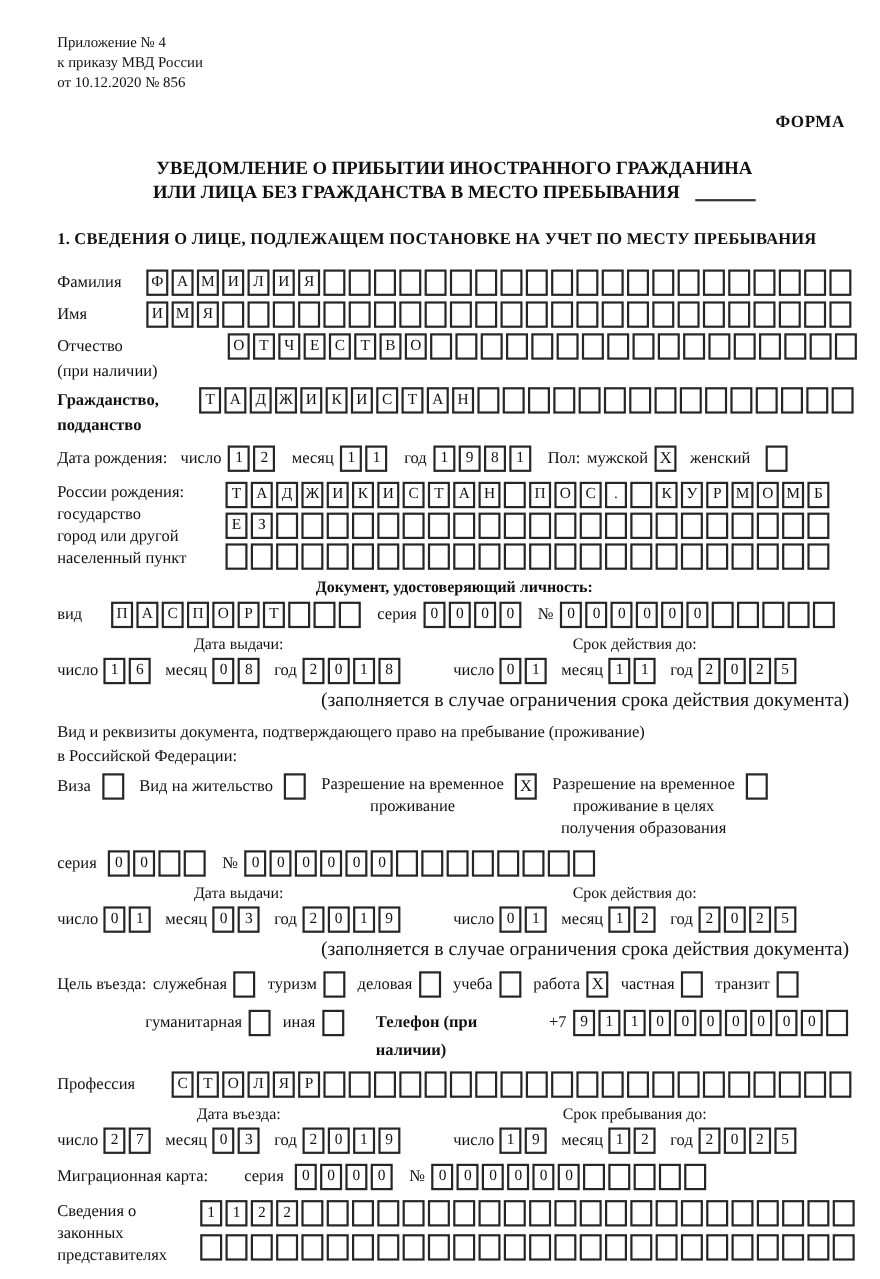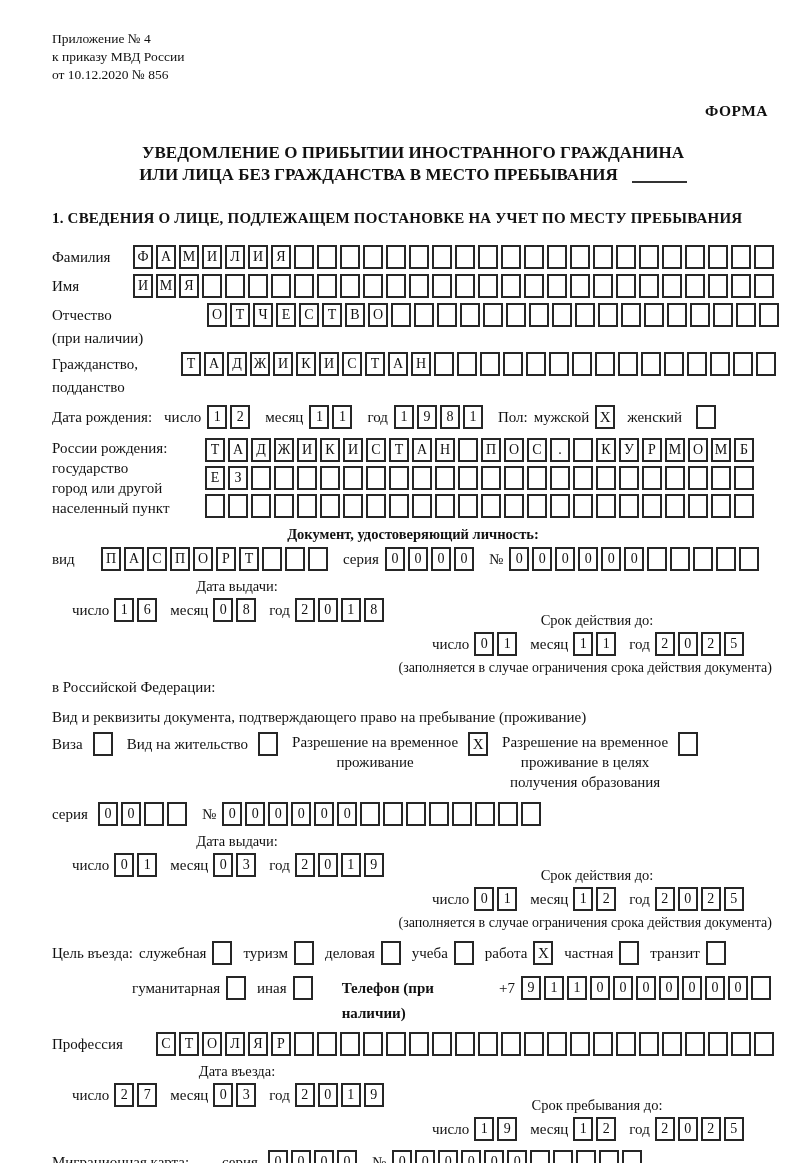--- a/index.html
+++ b/index.html
@@ -15,47 +15,47 @@
   .appendix .amend{margin-top:5px;font-size:12.5px;line-height:17px;}
   .forma{margin-top:18px;text-align:right;font-weight:bold;font-size:15.5px;letter-spacing:.5px;padding-right:6px;}
   .title{margin-top:22px;text-align:center;font-weight:bold;font-size:17px;line-height:22px;}
   .blankline{display:inline-block;width:55px;border-bottom:2px solid #333;margin-left:14px;transform:translateY(3px);}
   .sec-head{margin-top:24px;font-weight:bold;font-size:15px;letter-spacing:.2px;}
 
   
   .row{display:flex;align-items:flex-start;margin-top:4px;}
   .flabel{line-height:25px;flex:none;}
   .flabel .sub{line-height:20px;}
-  .w81{width:81px;} .w155{width:155px;} .w129{width:129px;} .w153{width:153px;} .w49{width:49px;} .w104{width:104px;} .w130{width:130px;}
+  .w81{width:81px;} .w155{width:155px;} .w129{width:129px;font-weight:bold;} .w153{width:153px;} .w49{width:49px;} .w104{width:104px;} .w130{width:130px;}
   .boxes{white-space:nowrap;flex:none;}
   .cbox{
     display:inline-block;box-sizing:border-box;width:20px;height:24px;
     border:2px solid #262626;margin-right:3px;text-align:center;
     line-height:20px;font-size:14px;vertical-align:top;background:#fff;
   }
   .mb2{margin-bottom:4px;}
   .chk{
     display:inline-block;box-sizing:border-box;width:20px;height:24px;
     border:2px solid #262626;text-align:center;line-height:20px;font-size:15px;vertical-align:middle;background:#fff;flex:none;
   }
   .inline-gap{margin:0 6px 0 12px;line-height:25px;}
   .gap-s{margin-right:6px;line-height:25px;}
 
   
   .doc-head{margin-top:8px;text-align:center;font-weight:bold;font-size:14.5px;}
 
   
   .dates{display:flex;margin-top:6px;}
-  .dcol-l{width:360px;flex:none;margin-left:20px;}
-  .dcol-r{flex:1;margin-top:34px;}
+  .dcol-l{width:360px;flex:none;}
+  .dcol-r{flex:1;}
   .dtitle{text-align:center;width:330px;font-size:14.5px;margin-bottom:3px;}
   .dline{display:flex;align-items:flex-start;}
   .dline .dlabel{line-height:25px;margin-right:5px;}
   .dline .boxes{margin-right:10px;}
-  .note-r{text-align:right;font-size:14px;margin-top:3px;padding-right:2px;}
+  .note-r{text-align:right;font-size:18px;margin-top:3px;padding-right:2px;}
 
   
   .intro{margin-top:8px;line-height:22px;}
   .opt-row{display:flex;align-items:flex-start;margin-top:4px;gap:14px;}
   .opt{display:flex;align-items:flex-start;gap:10px;}
   .opt .olabel{line-height:25px;}
   .opt .olines{text-align:center;line-height:20px;}
 
   
   .purpose-line{display:flex;align-items:flex-start;margin-top:10px;}
@@ -170,22 +170,22 @@
         <span class="boxes"><span class="cbox">0</span><span class="cbox">1</span></span>
         <span class="dlabel">месяц</span>
         <span class="boxes"><span class="cbox">1</span><span class="cbox">1</span></span>
         <span class="dlabel">год</span>
         <span class="boxes"><span class="cbox">2</span><span class="cbox">0</span><span class="cbox">2</span><span class="cbox">5</span></span>
       </div>
     </div>
   </div>
   <div class="note-r">(заполняется в случае ограничения срока действия документа)</div>
 
+  <div class="intro">Вид и реквизиты документа, подтверждающего право на пребывание (проживание)</div>
   <div class="intro" style="margin-top:0;">в Российской Федерации:</div>
-  <div class="intro">Вид и реквизиты документа, подтверждающего право на пребывание (проживание)</div>
 
   <div class="opt-row">
     <span class="opt">
       <span class="olabel">Виза</span>
       <span class="chk"></span>
     </span>
     <span class="opt">
       <span class="olabel">Вид на жительство</span>
       <span class="chk"></span>
     </span>

